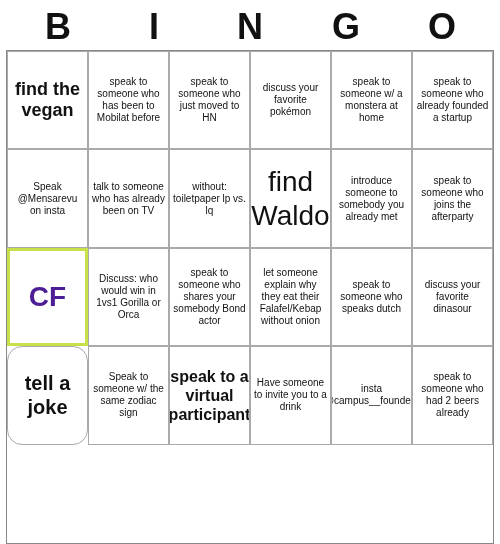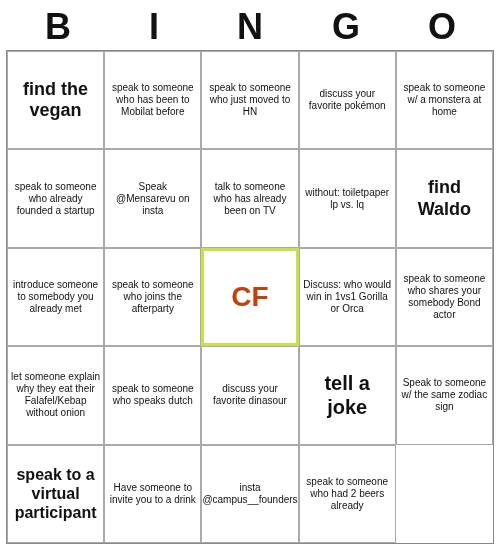--- a/index.html
+++ b/index.html
@@ -20,21 +20,21 @@
     }
     .bingo-letter {
       font-size: 36px;
       font-weight: bold;
       width: 88px;
       text-align: center;
       color: #111;
     }
     .bingo-grid {
       display: grid;
-      grid-template-columns: repeat(5, 1fr);
+      grid-template-columns: repeat(6, 1fr);
       grid-template-rows: repeat(5, 1fr);
       width: 488px;
       height: 544px;
       border: 1.5px solid #888;
     }
     .bingo-cell {
       border: 1px solid #aaa;
       display: flex;
       align-items: center;
       justify-content: center;
@@ -46,30 +46,31 @@
       background: #fff;
       overflow: hidden;
     }
     .bingo-cell.large-text {
       font-size: 16px;
       font-weight: bold;
     }
     .bingo-cell.cf-cell {
       font-size: 28px;
       font-weight: bold;
-      color: #c2410c;
+      color: #4c1d95;
       border: 3px solid #c8e04a;
     }
     .bingo-cell.tell-joke {
       font-size: 20px;
       font-weight: bold;
+      border-radius: 15px;
     }
     .bingo-cell.find-waldo {
-      font-size: 18px;
-      font-weight: bold;
+      font-size: 28px;
+      font-weight: normal;
     }
     .bingo-cell.find-vegan {
       font-size: 18px;
       font-weight: bold;
     }
   </style>
 </head>
 <body>
 
 <div class="bingo-header">

